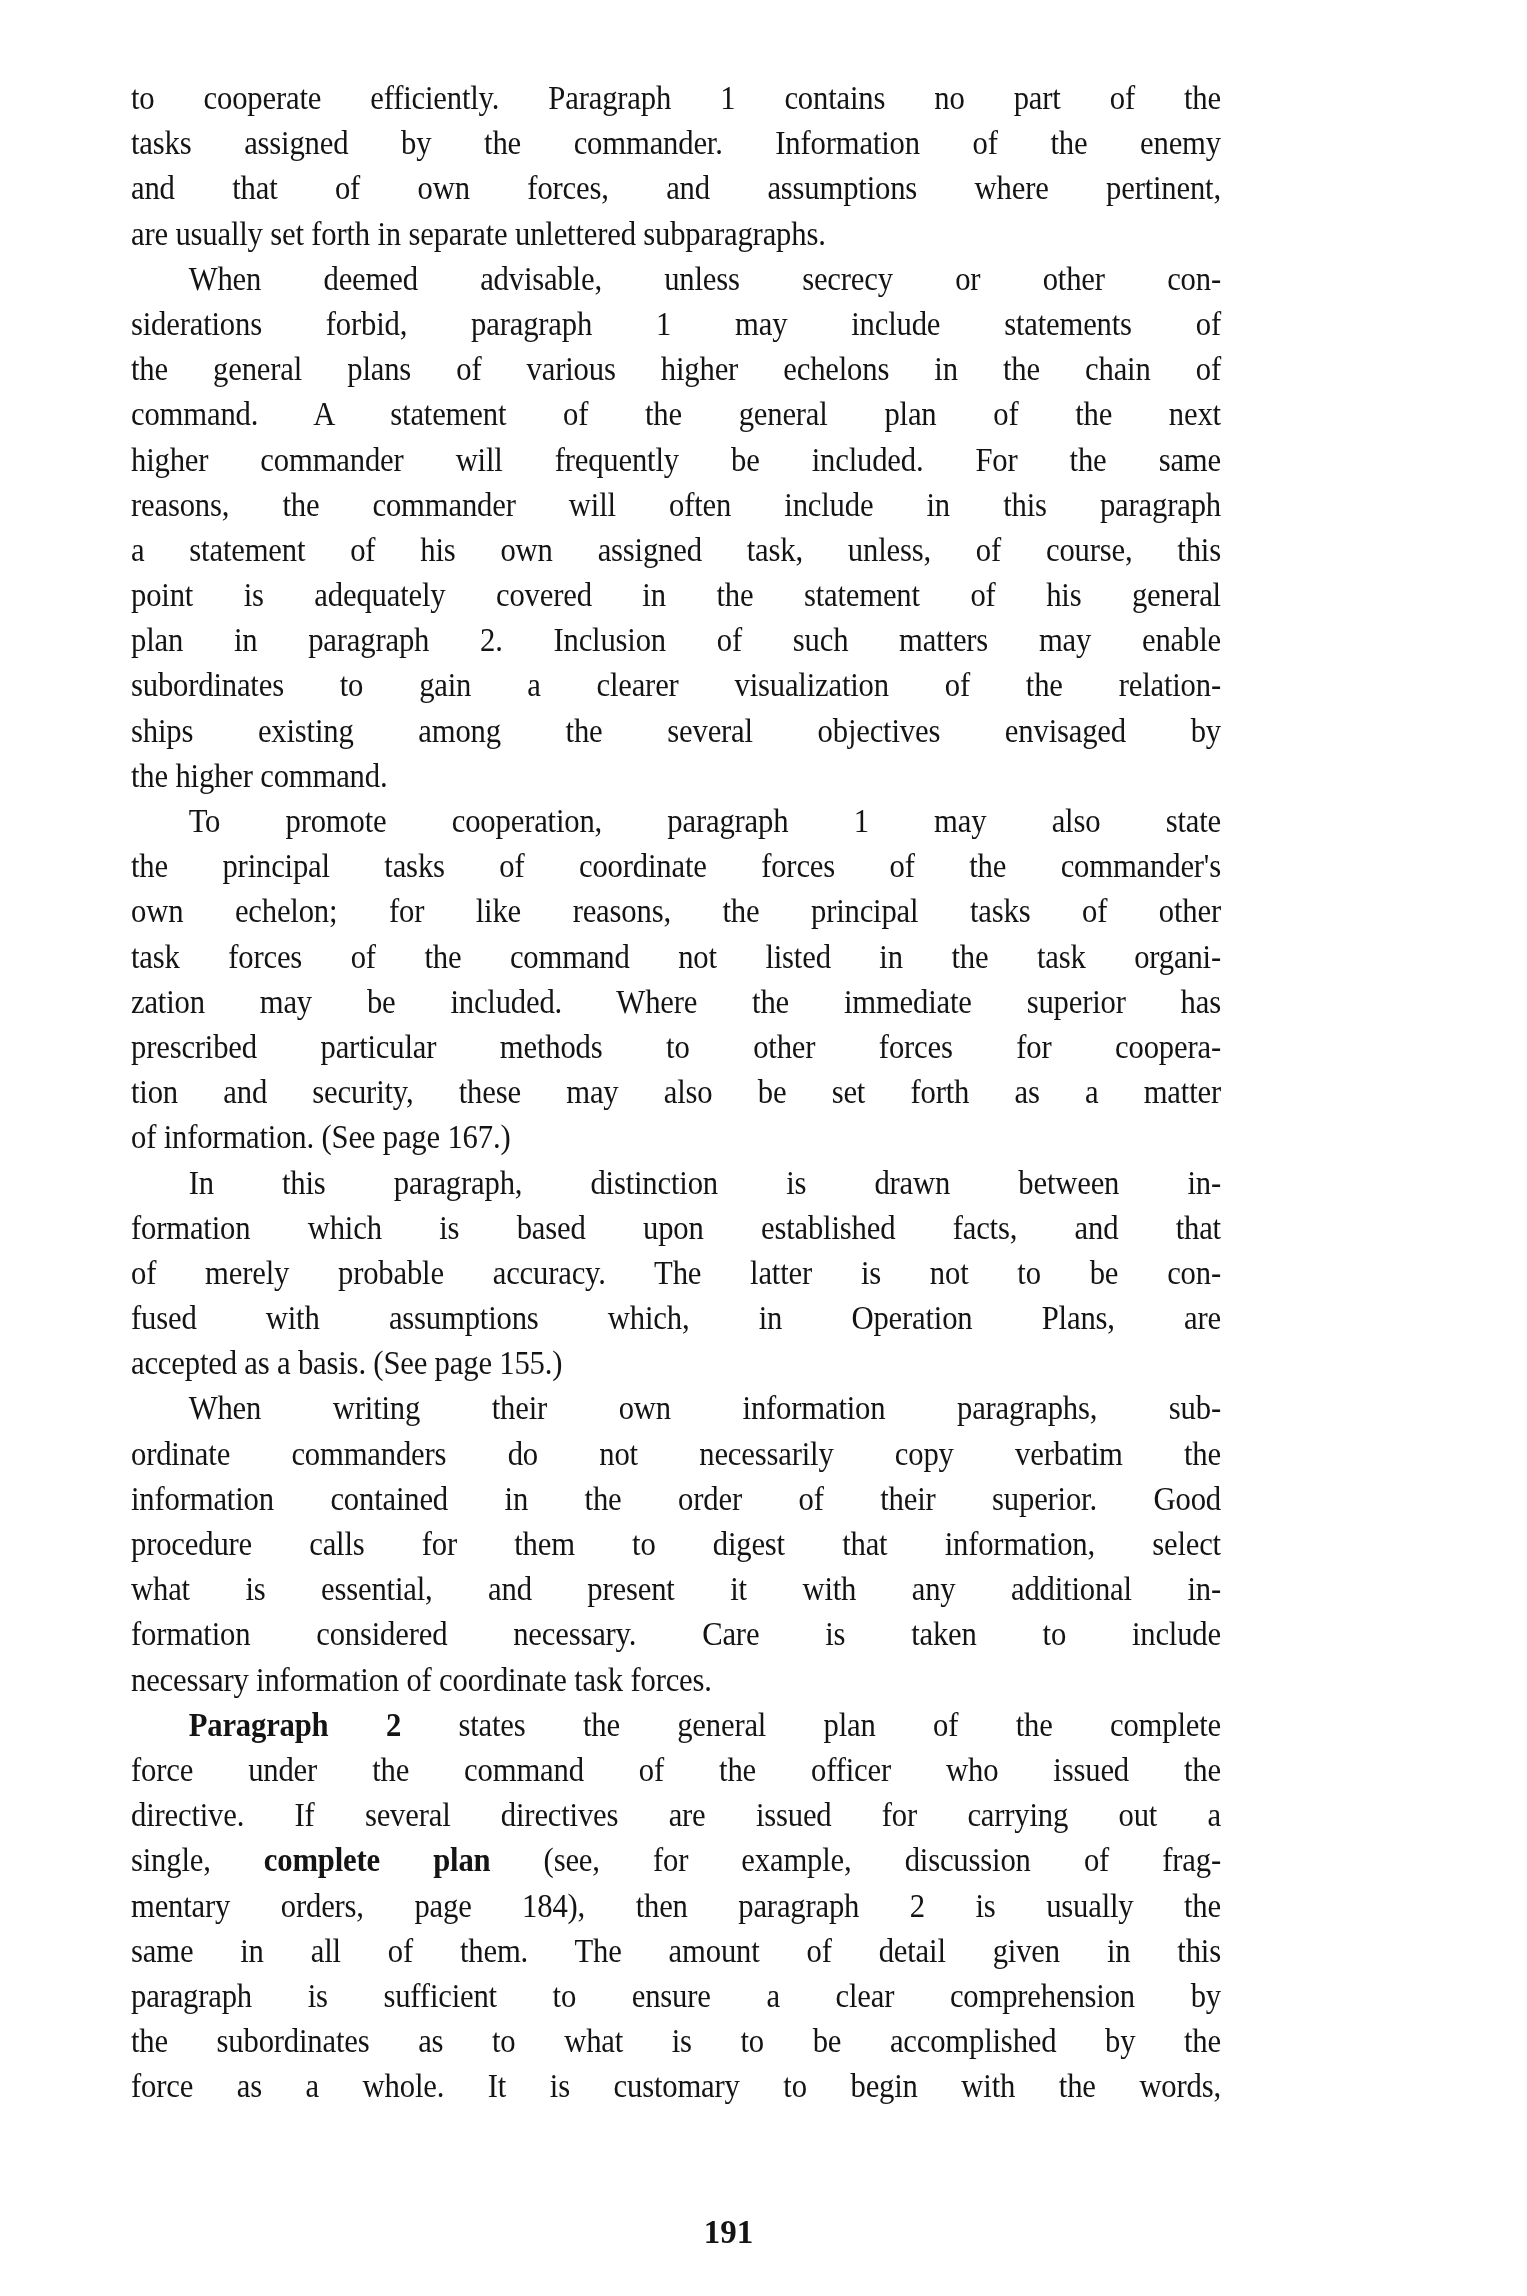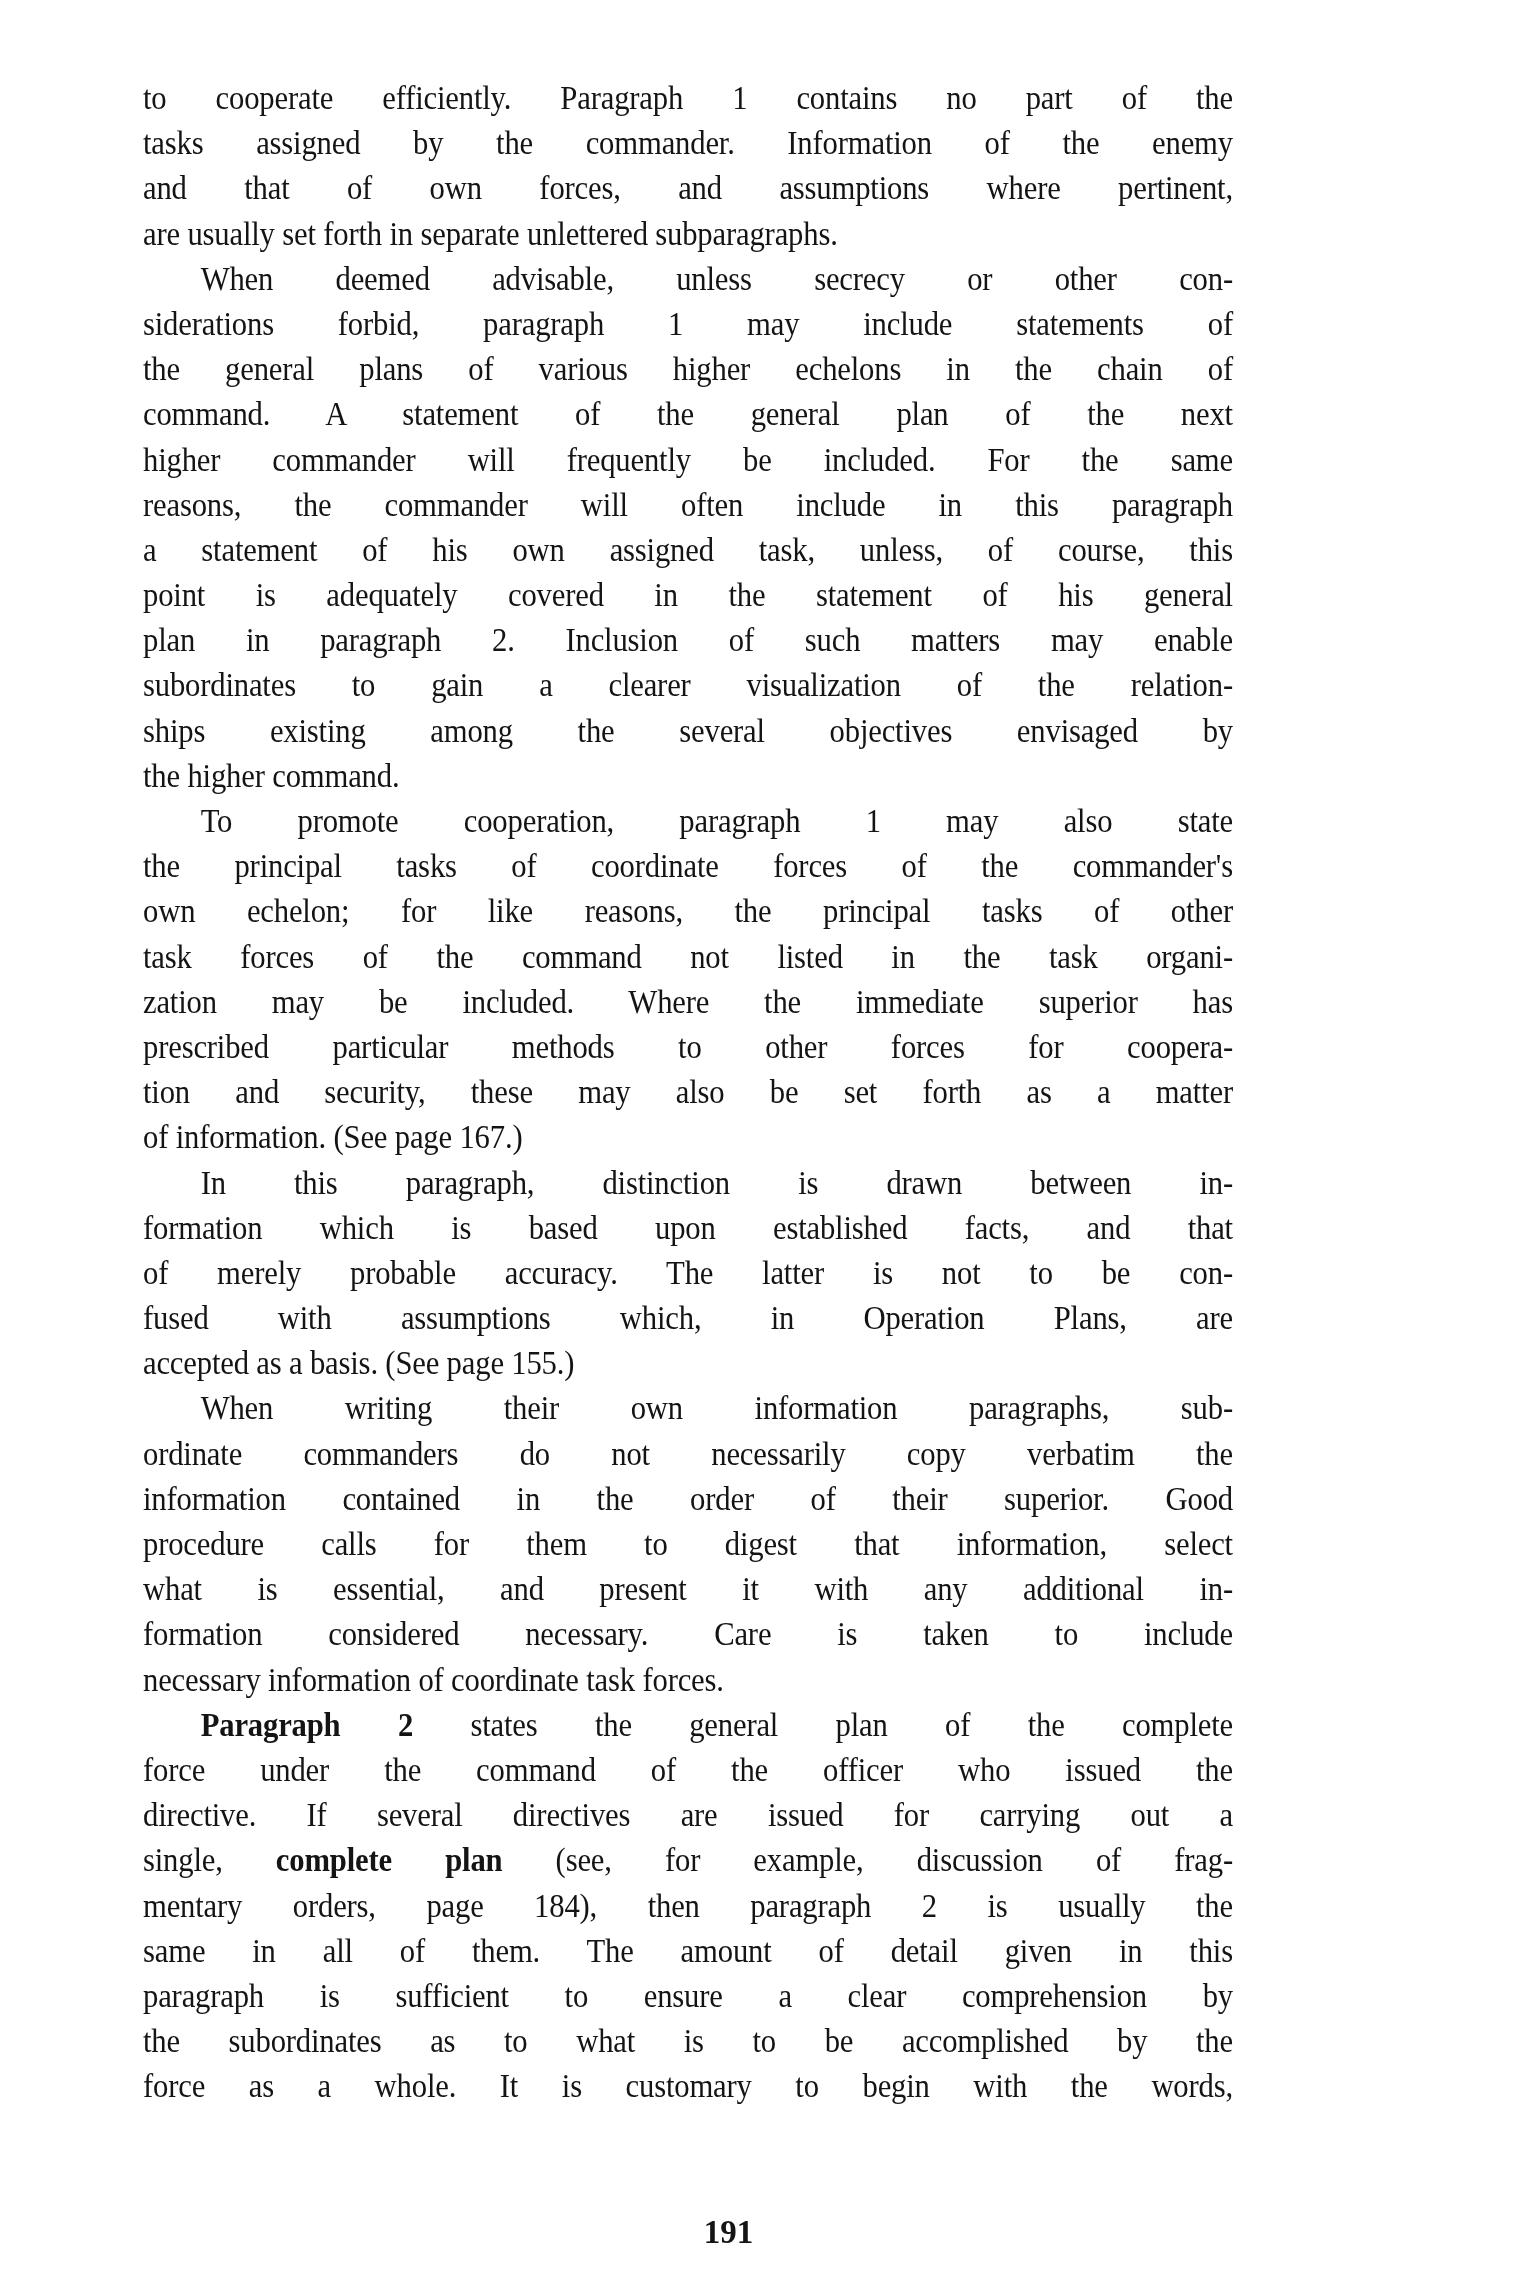--- a/index.html
+++ b/index.html
@@ -1,18 +1,18 @@
 <!DOCTYPE html>
 <html><head>
   <meta charset="utf-8">
   <style>
     html, body { margin: 0; padding: 0; background: #ffffff; }
     body { width: 1527px; height: 2296px; position: relative; overflow: hidden; }
     .page {
-      position: absolute; left: 143px; top: 76px; width: 1090px;
+      position: absolute; left: 131px; top: 76px; width: 1090px;
       font-family: "Liberation Serif", "DejaVu Serif", serif;
       color: #141414;
     }
     .line {
       height: 45.2px; line-height: 45.2px;
       font-size: 33px;
       text-align: justify; text-align-last: justify;
       white-space: nowrap; overflow: visible;
       letter-spacing: -0.2px;
       transform: scaleX(0.93); transform-origin: left center;

